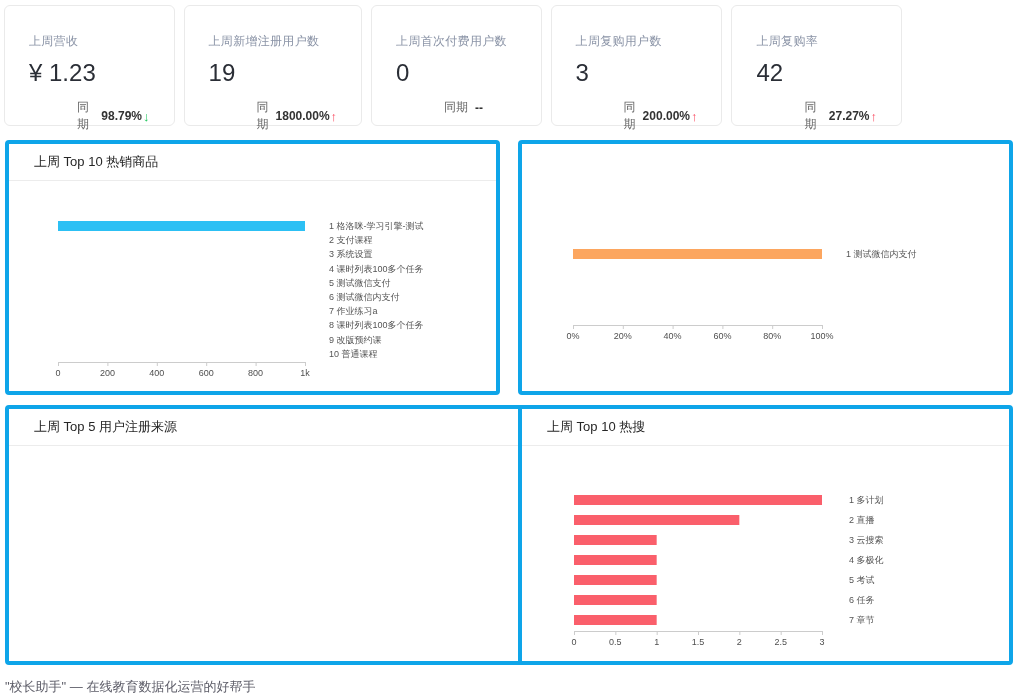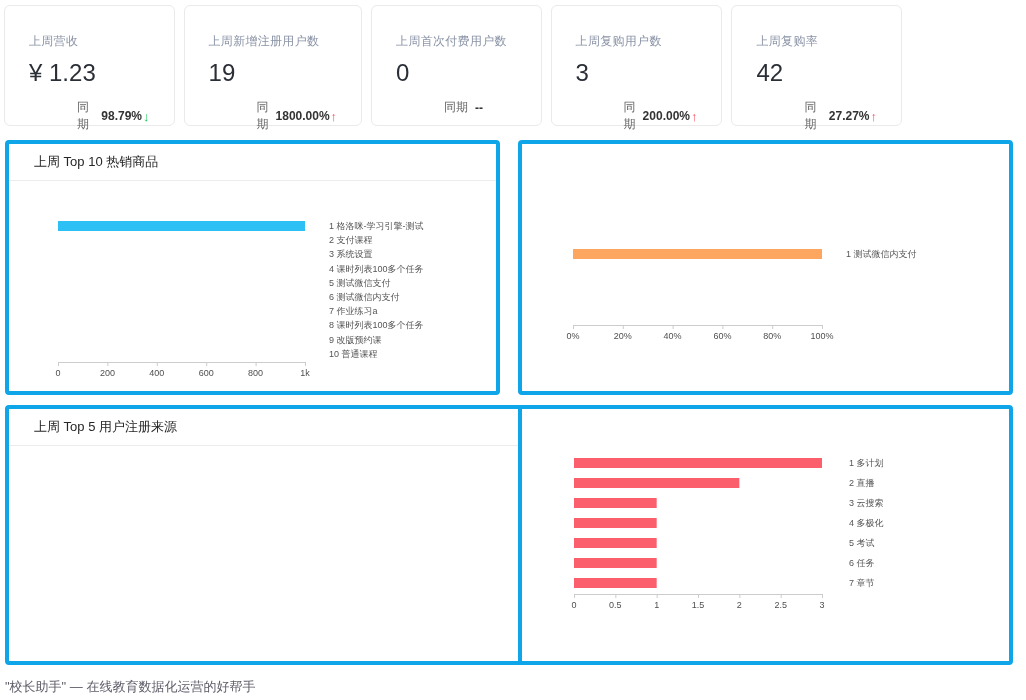--- a/index.html
+++ b/index.html
@@ -148,20 +148,21 @@
 </div>
 
 <div class="chart-card" id="card-source">
   <div class="card-body-wrap">
     <div class="card-header">上周 Top 5 用户注册来源</div>
     <div class="card-body"></div>
   </div>
 </div>
 
 <div class="chart-card" id="card-search">
+  <div class="card-header">上周 Top 10 热搜</div>
   <div class="card-body">
       <svg width="493" height="221">
         <line x1="52" y1="185.5" x2="300.5" y2="185.5" stroke="#cccccc" stroke-width="1"></line>
         <line x1="52.5" y1="185" x2="52.5" y2="189" stroke="#cccccc"></line>
         <text x="52" y="199" text-anchor="middle" font-size="9" fill="#4f4f4f">0</text>
         <line x1="93.83333333333333" y1="185" x2="93.83333333333333" y2="189" stroke="#cccccc"></line>
         <text x="93.33333333333333" y="199" text-anchor="middle" font-size="9" fill="#4f4f4f">0.5</text>
         <line x1="135.16666666666666" y1="185" x2="135.16666666666666" y2="189" stroke="#cccccc"></line>
         <text x="134.66666666666666" y="199" text-anchor="middle" font-size="9" fill="#4f4f4f">1</text>
         <line x1="176.5" y1="185" x2="176.5" y2="189" stroke="#cccccc"></line>

